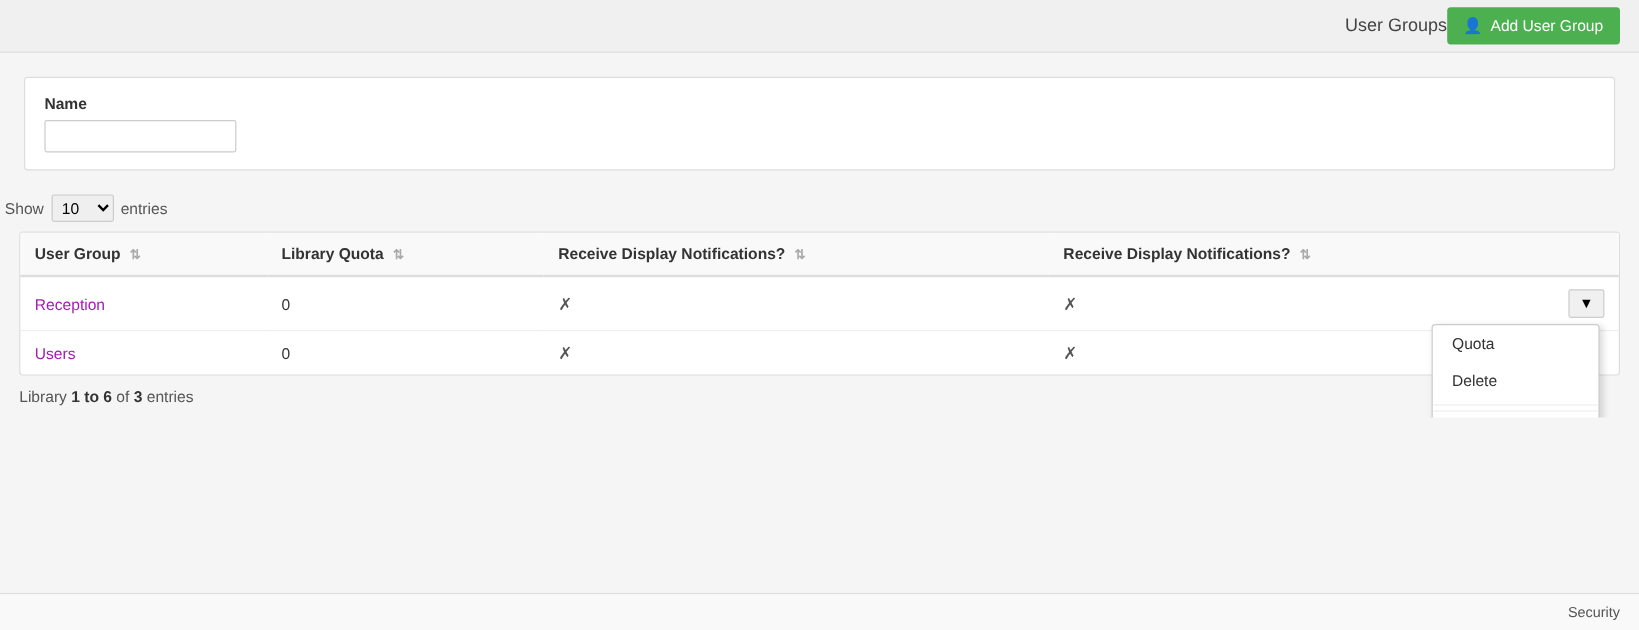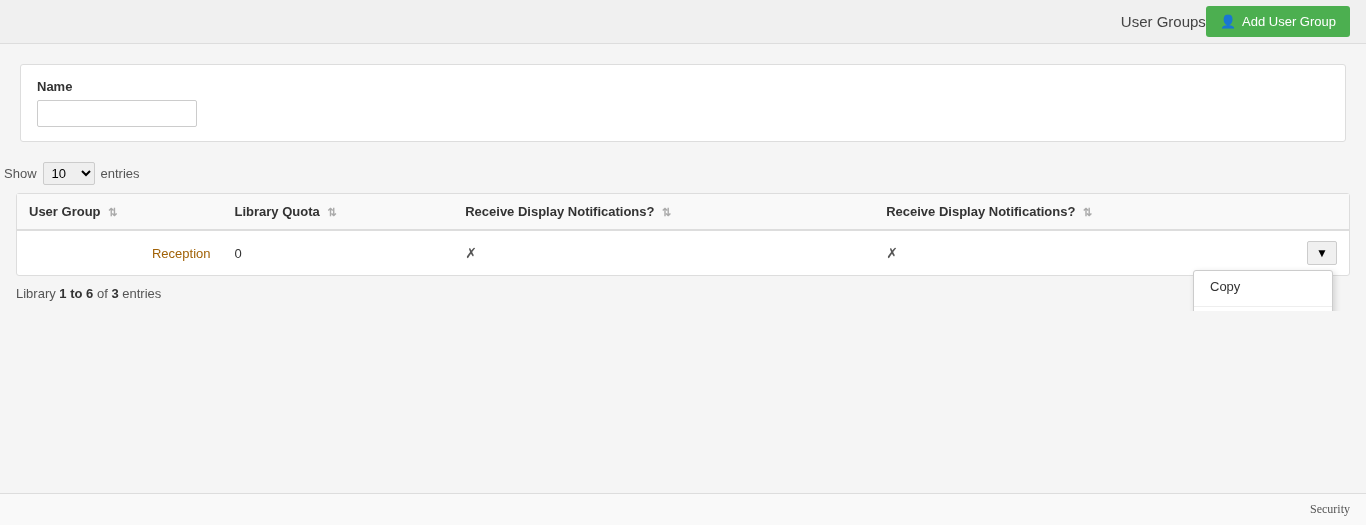--- a/index.html
+++ b/index.html
@@ -109,23 +109,22 @@
       border-bottom: 1px solid #eee;
     }
     tbody tr:last-child {
       border-bottom: none;
     }
     tbody td {
       padding: 10px 12px;
       vertical-align: middle;
     }
     td.group-name {
-      color: #a16207;
-      cursor: pointer;
-      text-align: right;
+      color: #a21caf;
+      cursor: pointer;
     }
     .check-mark { color: #555; font-size: 14px; }
     .cross-mark { color: #555; font-size: 14px; }
     .action-cell {
       text-align: right;
       width: 50px;
     }
     .action-btn {
       background: #f0f0f0;
       border: 1px solid #ccc;
@@ -174,21 +173,20 @@
       left: 0;
       right: 0;
       background: #f9f9f9;
       border-top: 1px solid #ddd;
       padding: 8px 16px;
       font-size: 12px;
       color: #555;
       display: flex;
       justify-content: flex-end;
       align-items: center;
-      font-family: Liberation Serif, serif;
     }
   </style>
 </head>
 <body>
 
 <div class="page-header">
   <span class="page-title">User Groups</span>
   <button class="add-btn">
     <span>👤</span>
     <span>Add User Group</span>
@@ -238,25 +236,35 @@
 
     <tr>
       <td class="group-name">Reception</td>
       <td>0</td>
       <td><span class="cross-mark">✗</span></td>
       <td><span class="cross-mark">✗</span></td>
       <td class="action-cell">
         <button class="action-btn">▼</button>
       </td>
     </tr>
+        <tr>
+      <td class="group-name">Users</td>
+      <td>0</td>
+      <td><span class="cross-mark">✗</span></td>
+      <td><span class="cross-mark">✗</span></td>
+      <td class="action-cell">
+        
+      </td>
+    </tr>
       </tbody>
   </table>
 
   <div class="dropdown-menu">
-    <div class="menu-item">Copy</div>
+    <div class="menu-item">Quota</div>
+    <div class="menu-item">Delete</div>
     <hr class="dropdown-divider">
     <hr class="dropdown-divider">
     <div class="menu-item">Members</div>
     <div class="menu-item">Page Security</div>
   </div>
 </div>
 
 <div class="table-footer">
   <span>Library </span><strong>1 to 6</strong><span> of </span><strong>3</strong><span> entries</span>
 </div>

